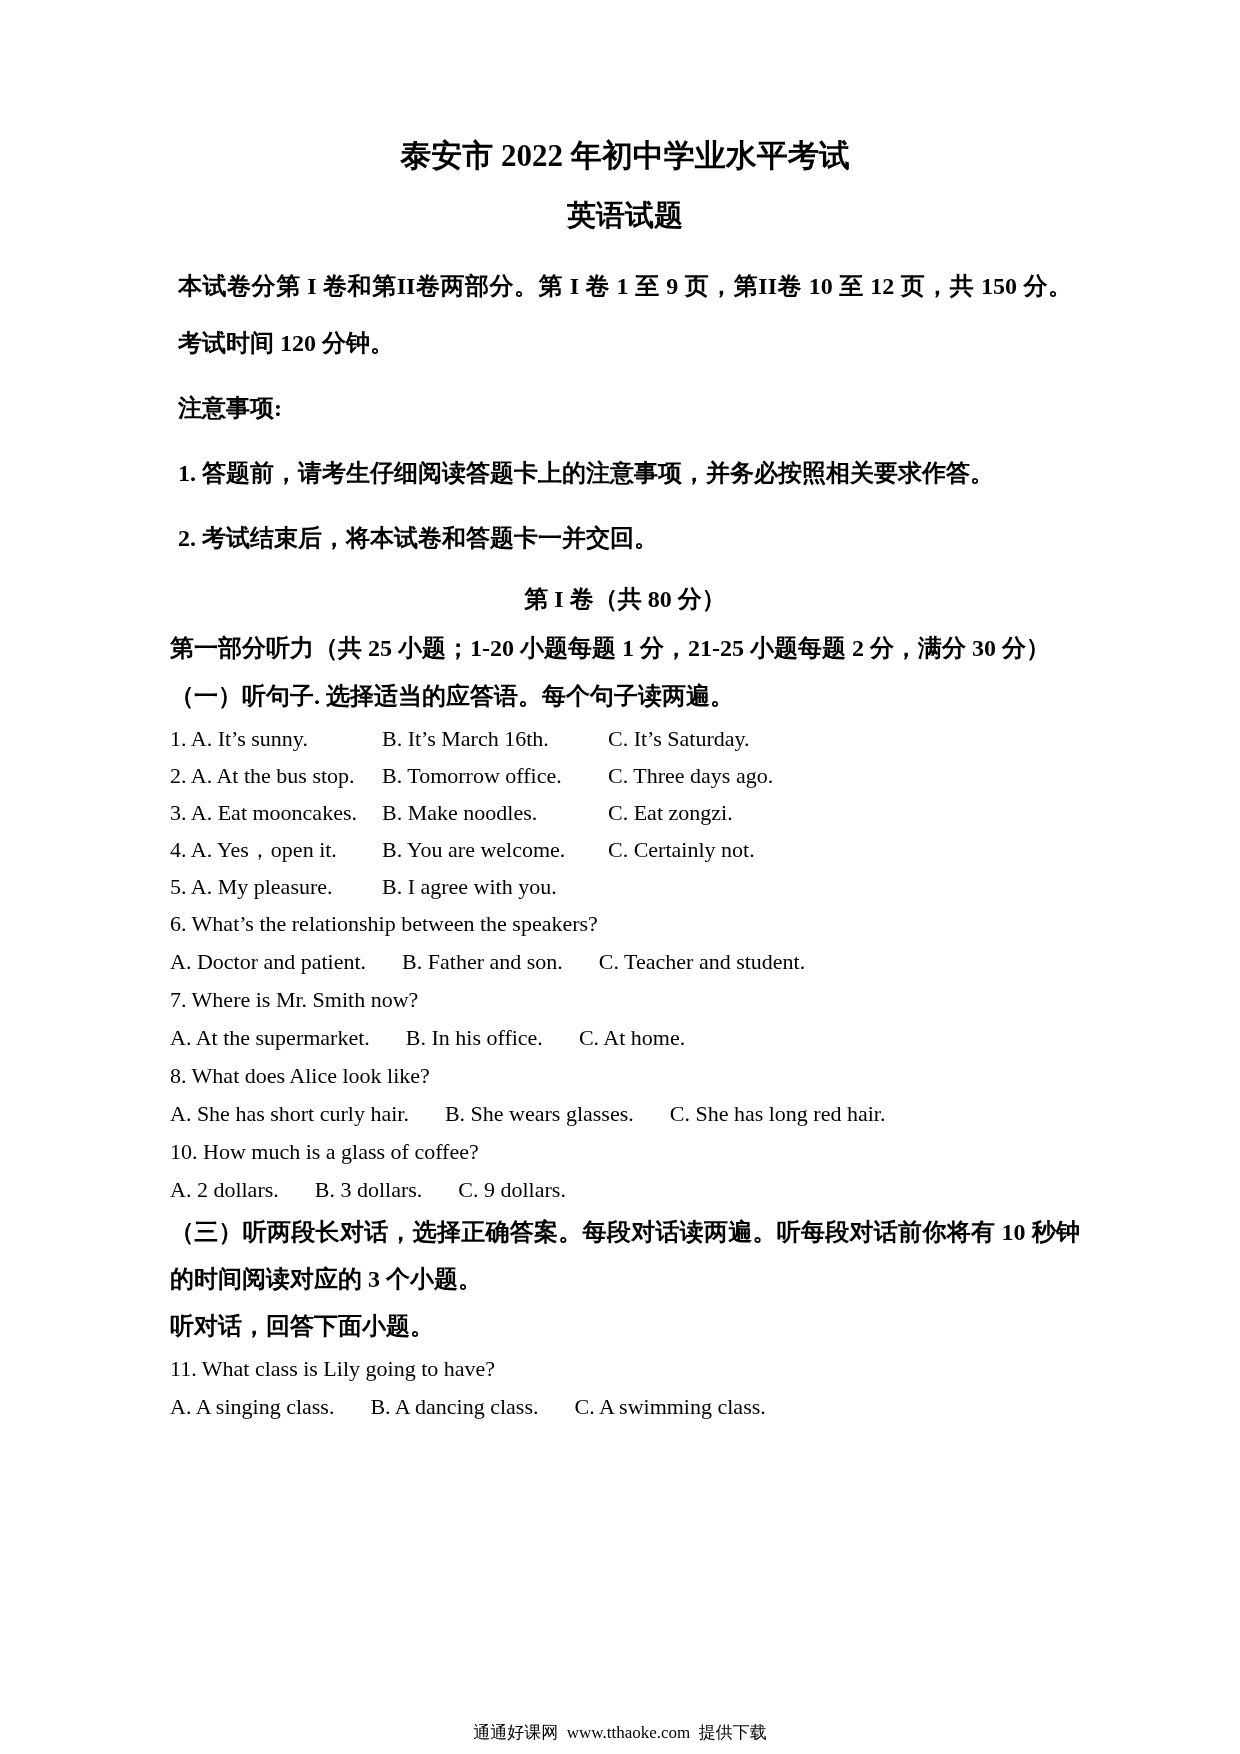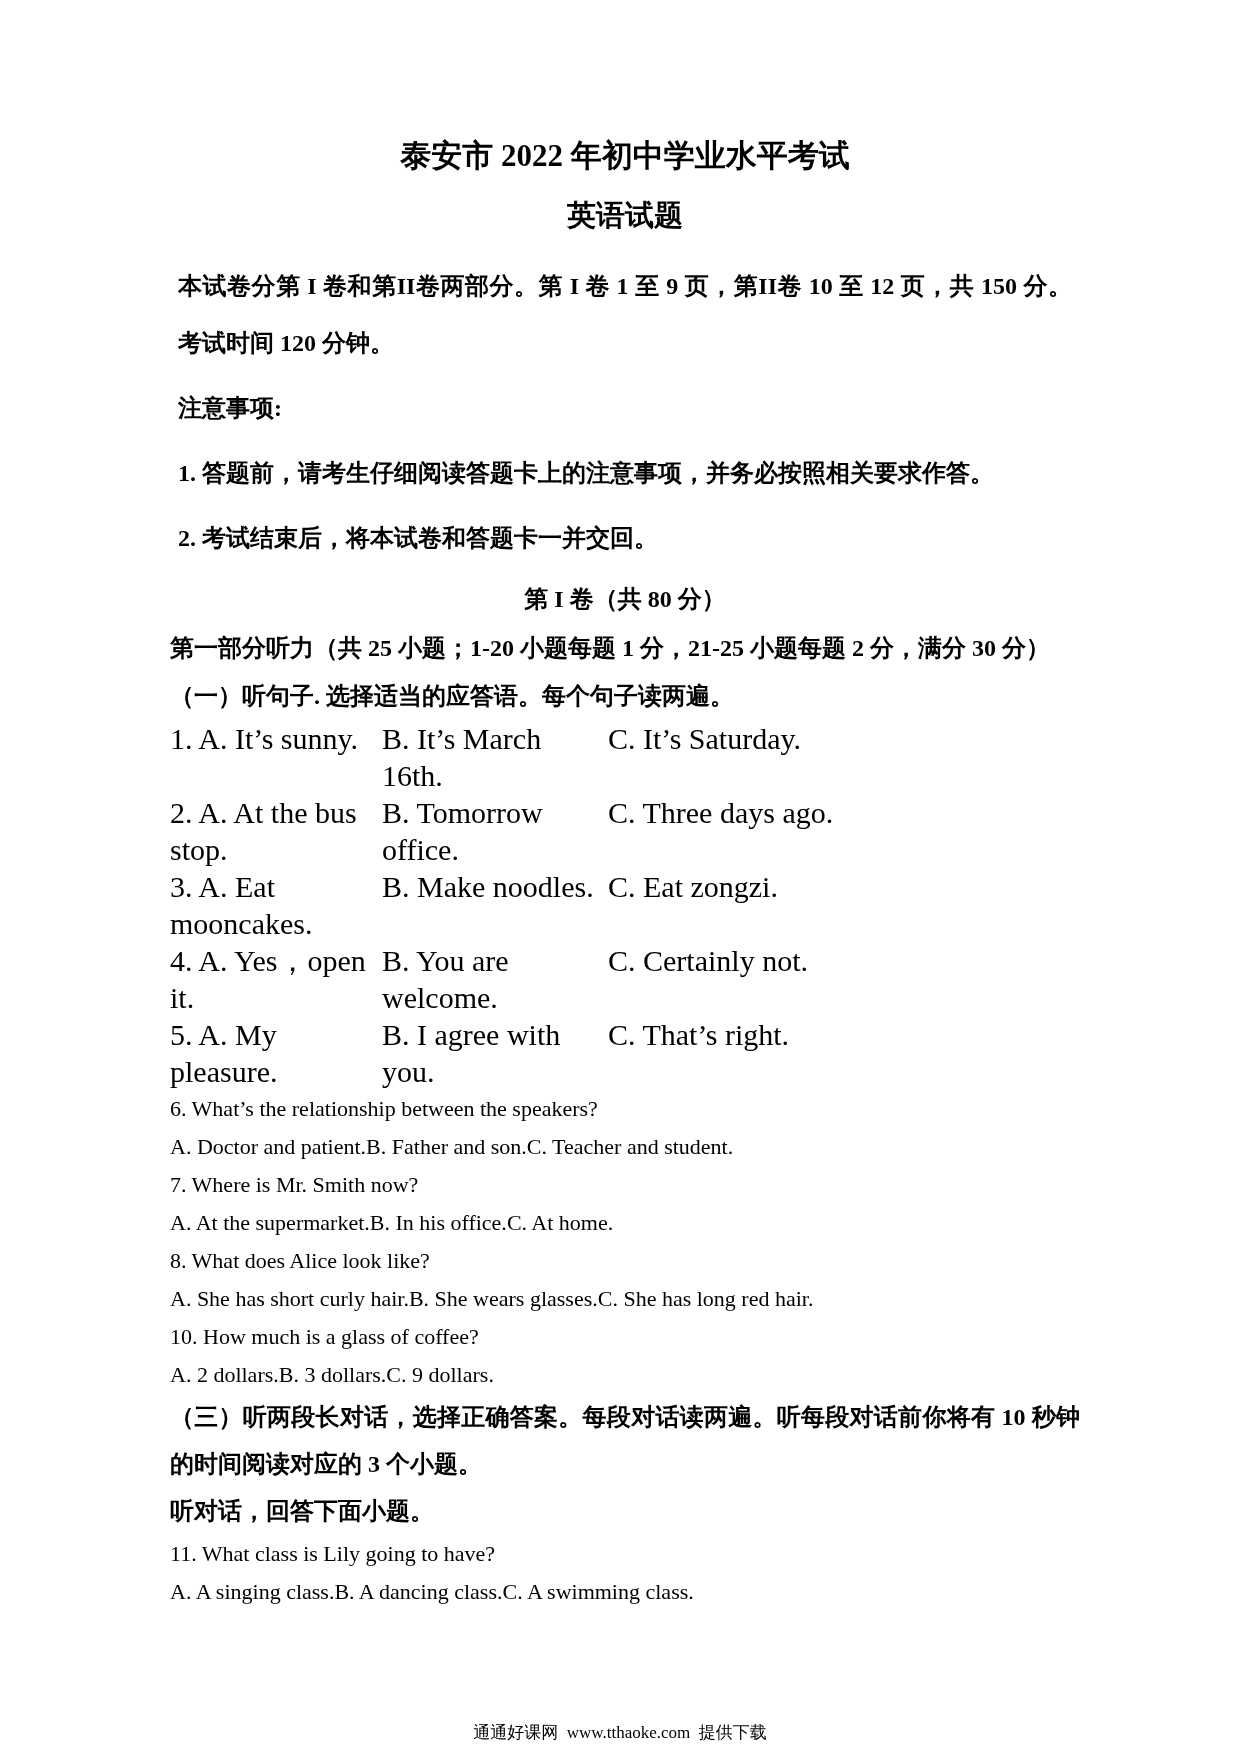--- a/index.html
+++ b/index.html
@@ -52,32 +52,33 @@
   .sec {
     margin: 0;
     font-size: 24px;
     line-height: 47px;
     font-weight: 700;
     text-align: justify;
   }
   .opt-grid {
     display: grid;
     grid-template-columns: 212px 226px auto;
-    font-size: 30px;
+    font-size: 22px;
     line-height: 37px;
     font-weight: 400;
   }
   .q {
     margin: 0;
     font-size: 22px;
     line-height: 38px;
     font-weight: 400;
   }
   .opt-flex {
     display: flex;
+    column-gap: 36px;
     font-size: 22px;
     line-height: 38px;
     font-weight: 400;
   }
   .footer {
     position: absolute;
     left: 0;
     right: 0;
     top: 1722px;
     text-align: center;
@@ -122,21 +123,20 @@
     <span>C. Eat zongzi.</span>
   </div>
   <div class="opt-grid">
     <span>4. A. Yes，open it.</span>
     <span>B. You are welcome.</span>
     <span>C. Certainly not.</span>
   </div>
   <div class="opt-grid">
     <span>5. A. My pleasure.</span>
     <span>B. I agree with you.</span>
-    <span>C. That’s right.</span>
   </div>
 
 
   <p class="q">6. What’s the relationship between the speakers?</p>
   <div class="opt-flex">
     <span>A. Doctor and patient.</span>
     <span>B. Father and son.</span>
     <span>C. Teacher and student.</span>
   </div>
 

